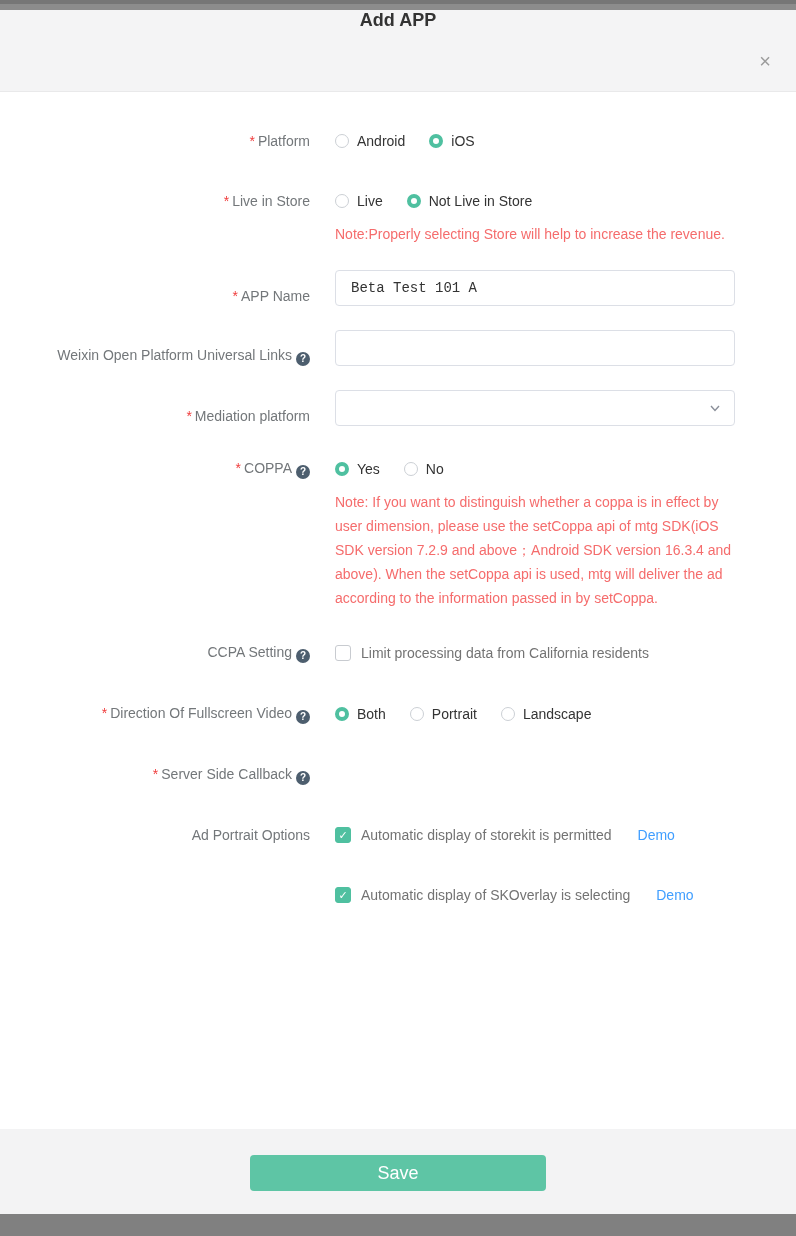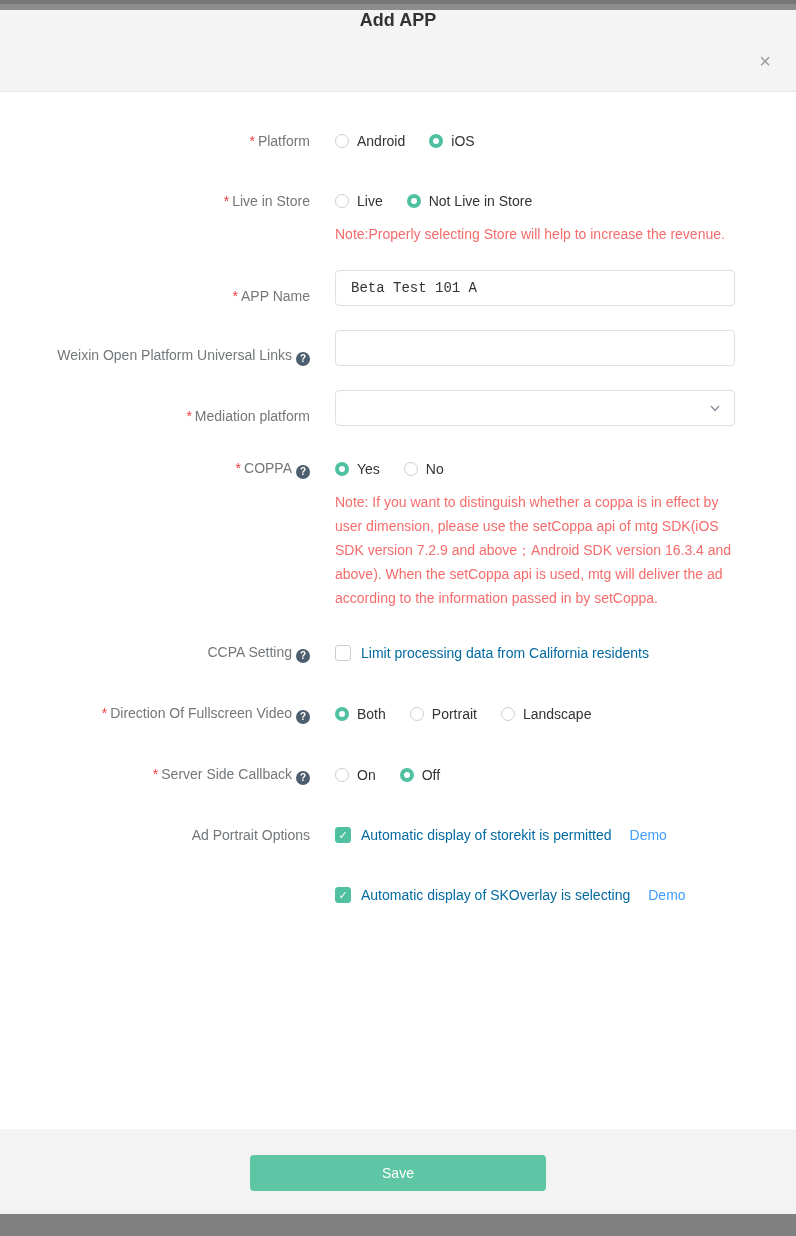--- a/index.html
+++ b/index.html
@@ -52,22 +52,22 @@
   .radio-item.selected .radio-dot{border:4px solid var(--accent);}
   .radio-text{color:#333;line-height:20px;}
   
   .check-row{display:flex;align-items:center;height:20px;}
   .checkbox{
     width:16px;height:16px;border-radius:3px;border:1px solid #c8cbd0;background:#fff;
     margin-right:10px;flex:0 0 16px;display:flex;align-items:center;justify-content:center;cursor:pointer;
   }
   .checkbox.checked{background:var(--accent);border-color:var(--accent);}
   .check-glyph{color:#fff;font-size:11px;font-weight:bold;line-height:1;}
-  .check-text{color:#0369a1;}
-  .demo-link{color:var(--link);text-decoration:none;margin-left:18px;cursor:pointer;}
+  .check-text{color:#737373;}
+  .demo-link{color:var(--link);text-decoration:none;margin-left:26px;cursor:pointer;}
   
   .text-input{
     width:400px;height:36px;border:1px solid var(--border);border-radius:4px;
     padding:0 15px;font-size:14px;color:#333;font-family:Liberation Mono, monospace;outline:none;background:#fff;
   }
   .text-input::placeholder{color:var(--placeholder);}
   .select-box{
     width:400px;height:36px;border:1px solid var(--border);border-radius:4px;background:#fff;
     display:flex;align-items:center;justify-content:flex-end;padding:0 12px;cursor:pointer;
   }
@@ -76,21 +76,21 @@
   .note{color:var(--note);line-height:24px;width:400px;margin-left:335px;margin-top:11px;}
   
   .mb40{margin-bottom:40px;} .mb32{margin-bottom:32px;} .mb24{margin-bottom:24px;} .mb8{margin-bottom:8px;}
   
   .modal-footer{
     height:85px;background:var(--footer_bg);display:flex;align-items:flex-start;justify-content:center;
     padding-top:26px;
   }
   .save-btn{
     width:296px;height:36px;background:var(--save);border:none;border-radius:4px;
-    color:#fff;font-size:14px;font-family:inherit;cursor:pointer;
+    color:#fff;font-size:18px;font-family:inherit;cursor:pointer;
   }
   .bottombar{height:21px;background:var(--backdrop);}
 </style>
 </head>
 <body>
 
 <div class="topbar"></div>
 
 <div class="modal-header">
   <div class="modal-title">Add APP</div>
@@ -212,30 +212,20 @@
         <span class="radio-dot"></span>
         <span class="radio-text">Landscape</span>
       </div>
     </div>
   </div>
 
   <div class="form-row row-ctl-radio mb40">
     <div class="form-label">
       <span class="req">*</span><span>Server Side Callback</span><span class="help-icon">?</span>
     </div>
-    <div class="form-ctl radio-group">
-      <div class="radio-item">
-        <span class="radio-dot"></span>
-        <span class="radio-text">On</span>
-      </div>
-      <div class="radio-item selected">
-        <span class="radio-dot"></span>
-        <span class="radio-text">Off</span>
-      </div>
-    </div>
   </div>
 
   <div class="form-row row-ctl-check mb40">
     <div class="form-label">
       <span>Ad Portrait Options</span>
     </div>
     <div class="form-ctl check-row">
       <span class="checkbox checked">
           <span class="check-glyph">✓</span>
         </span>

